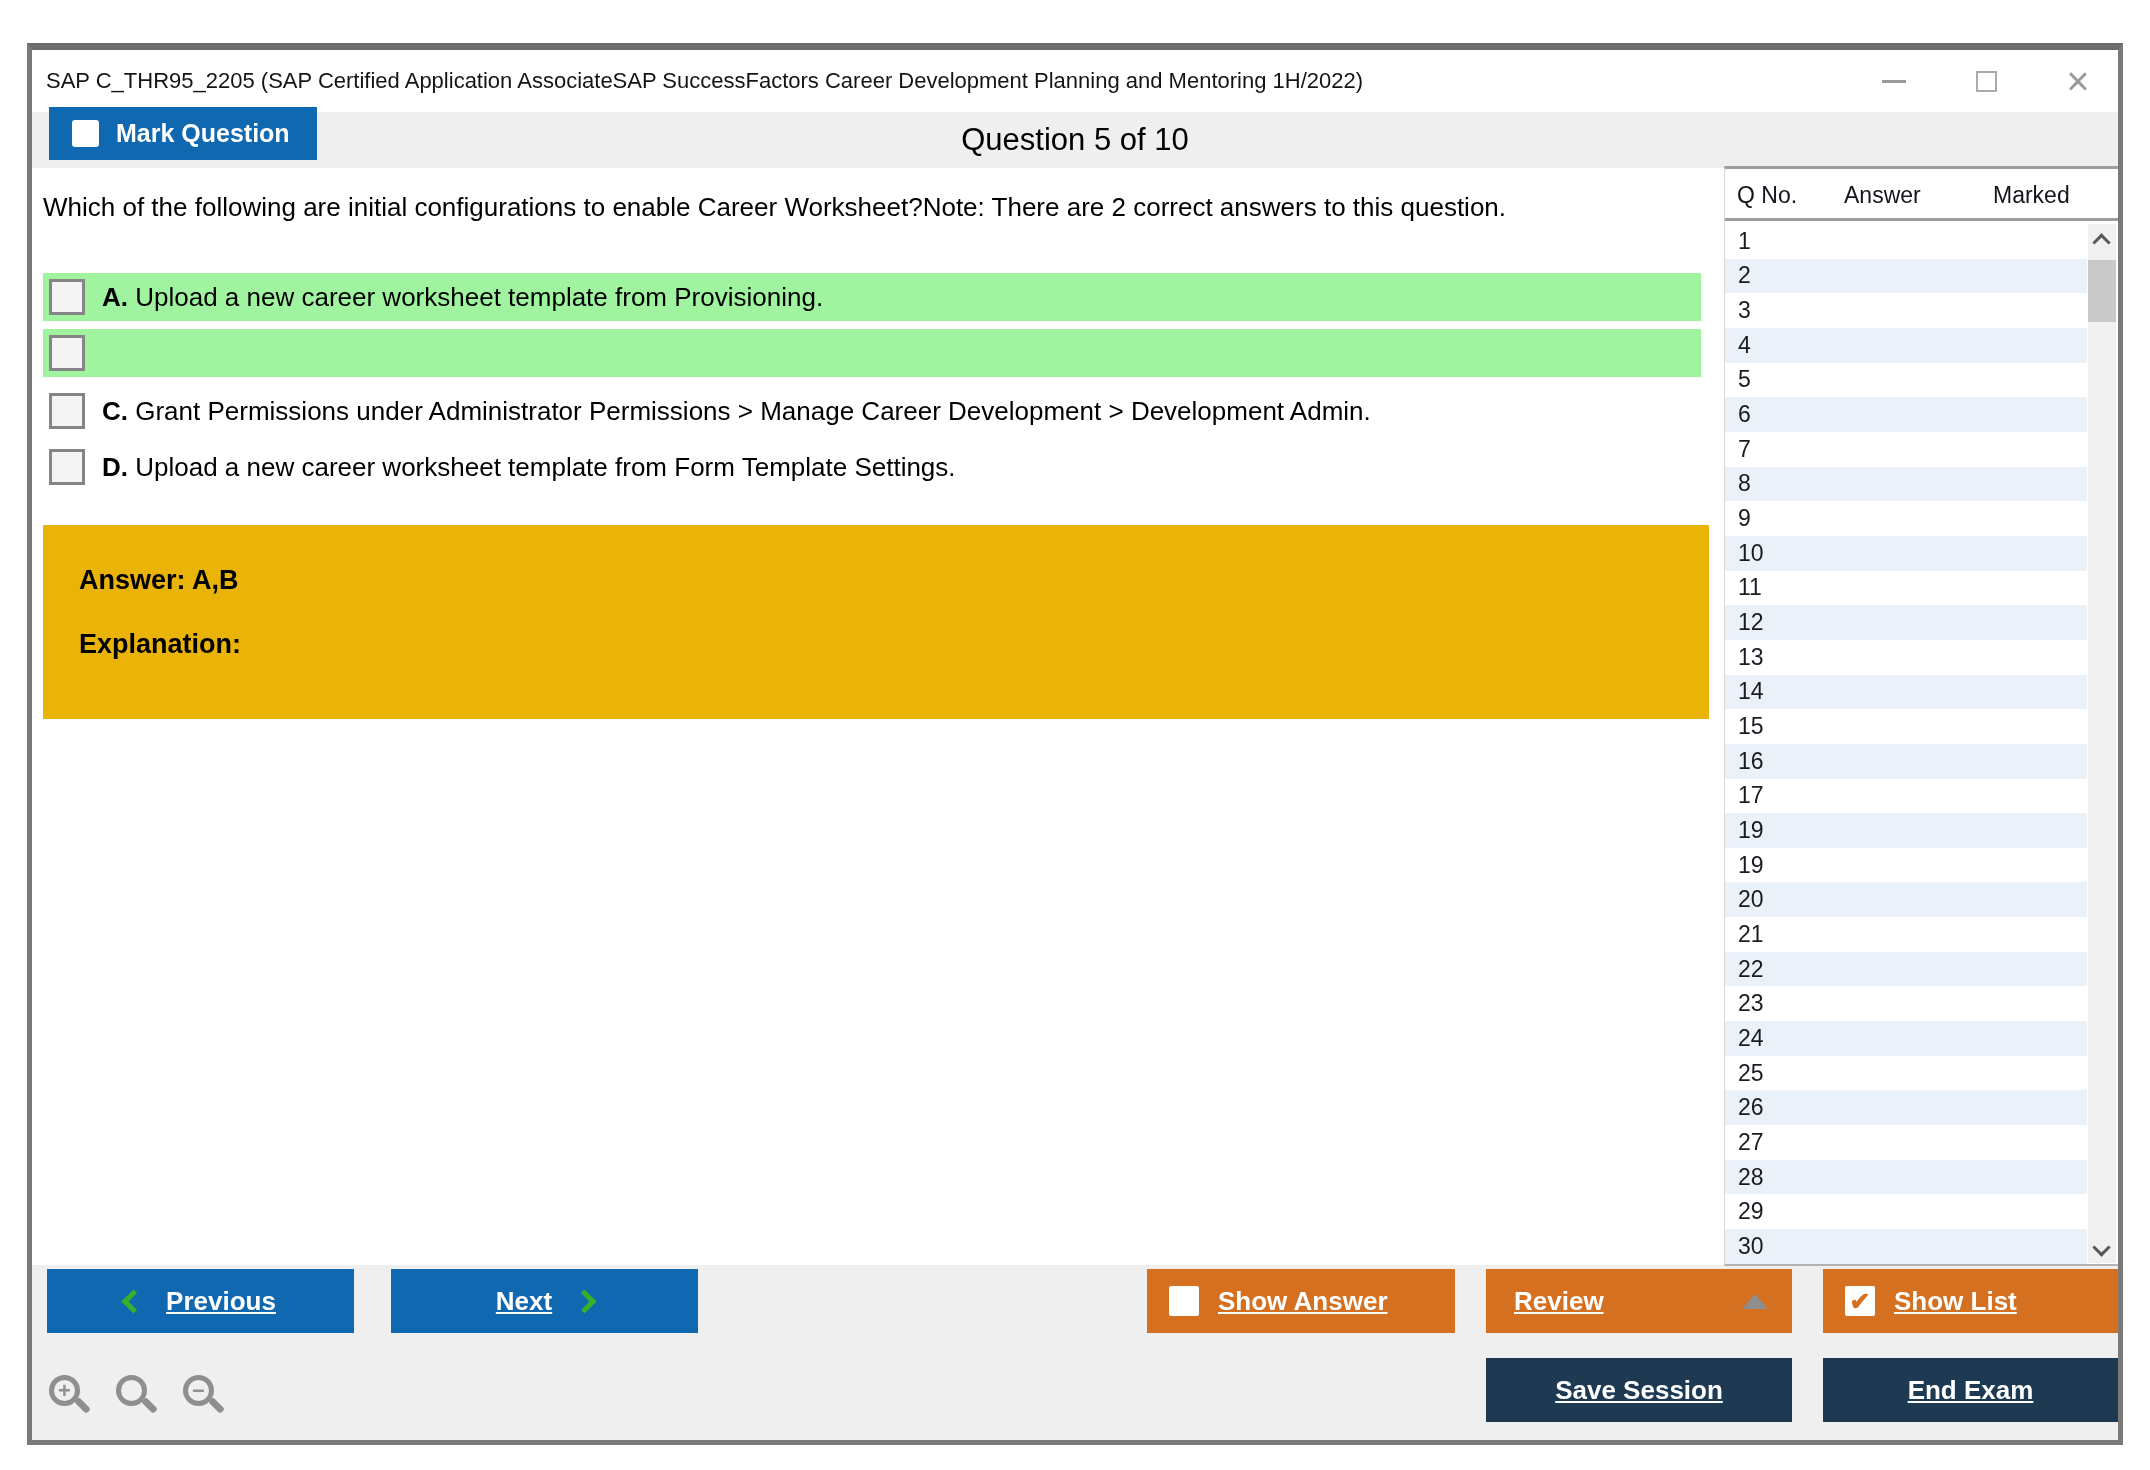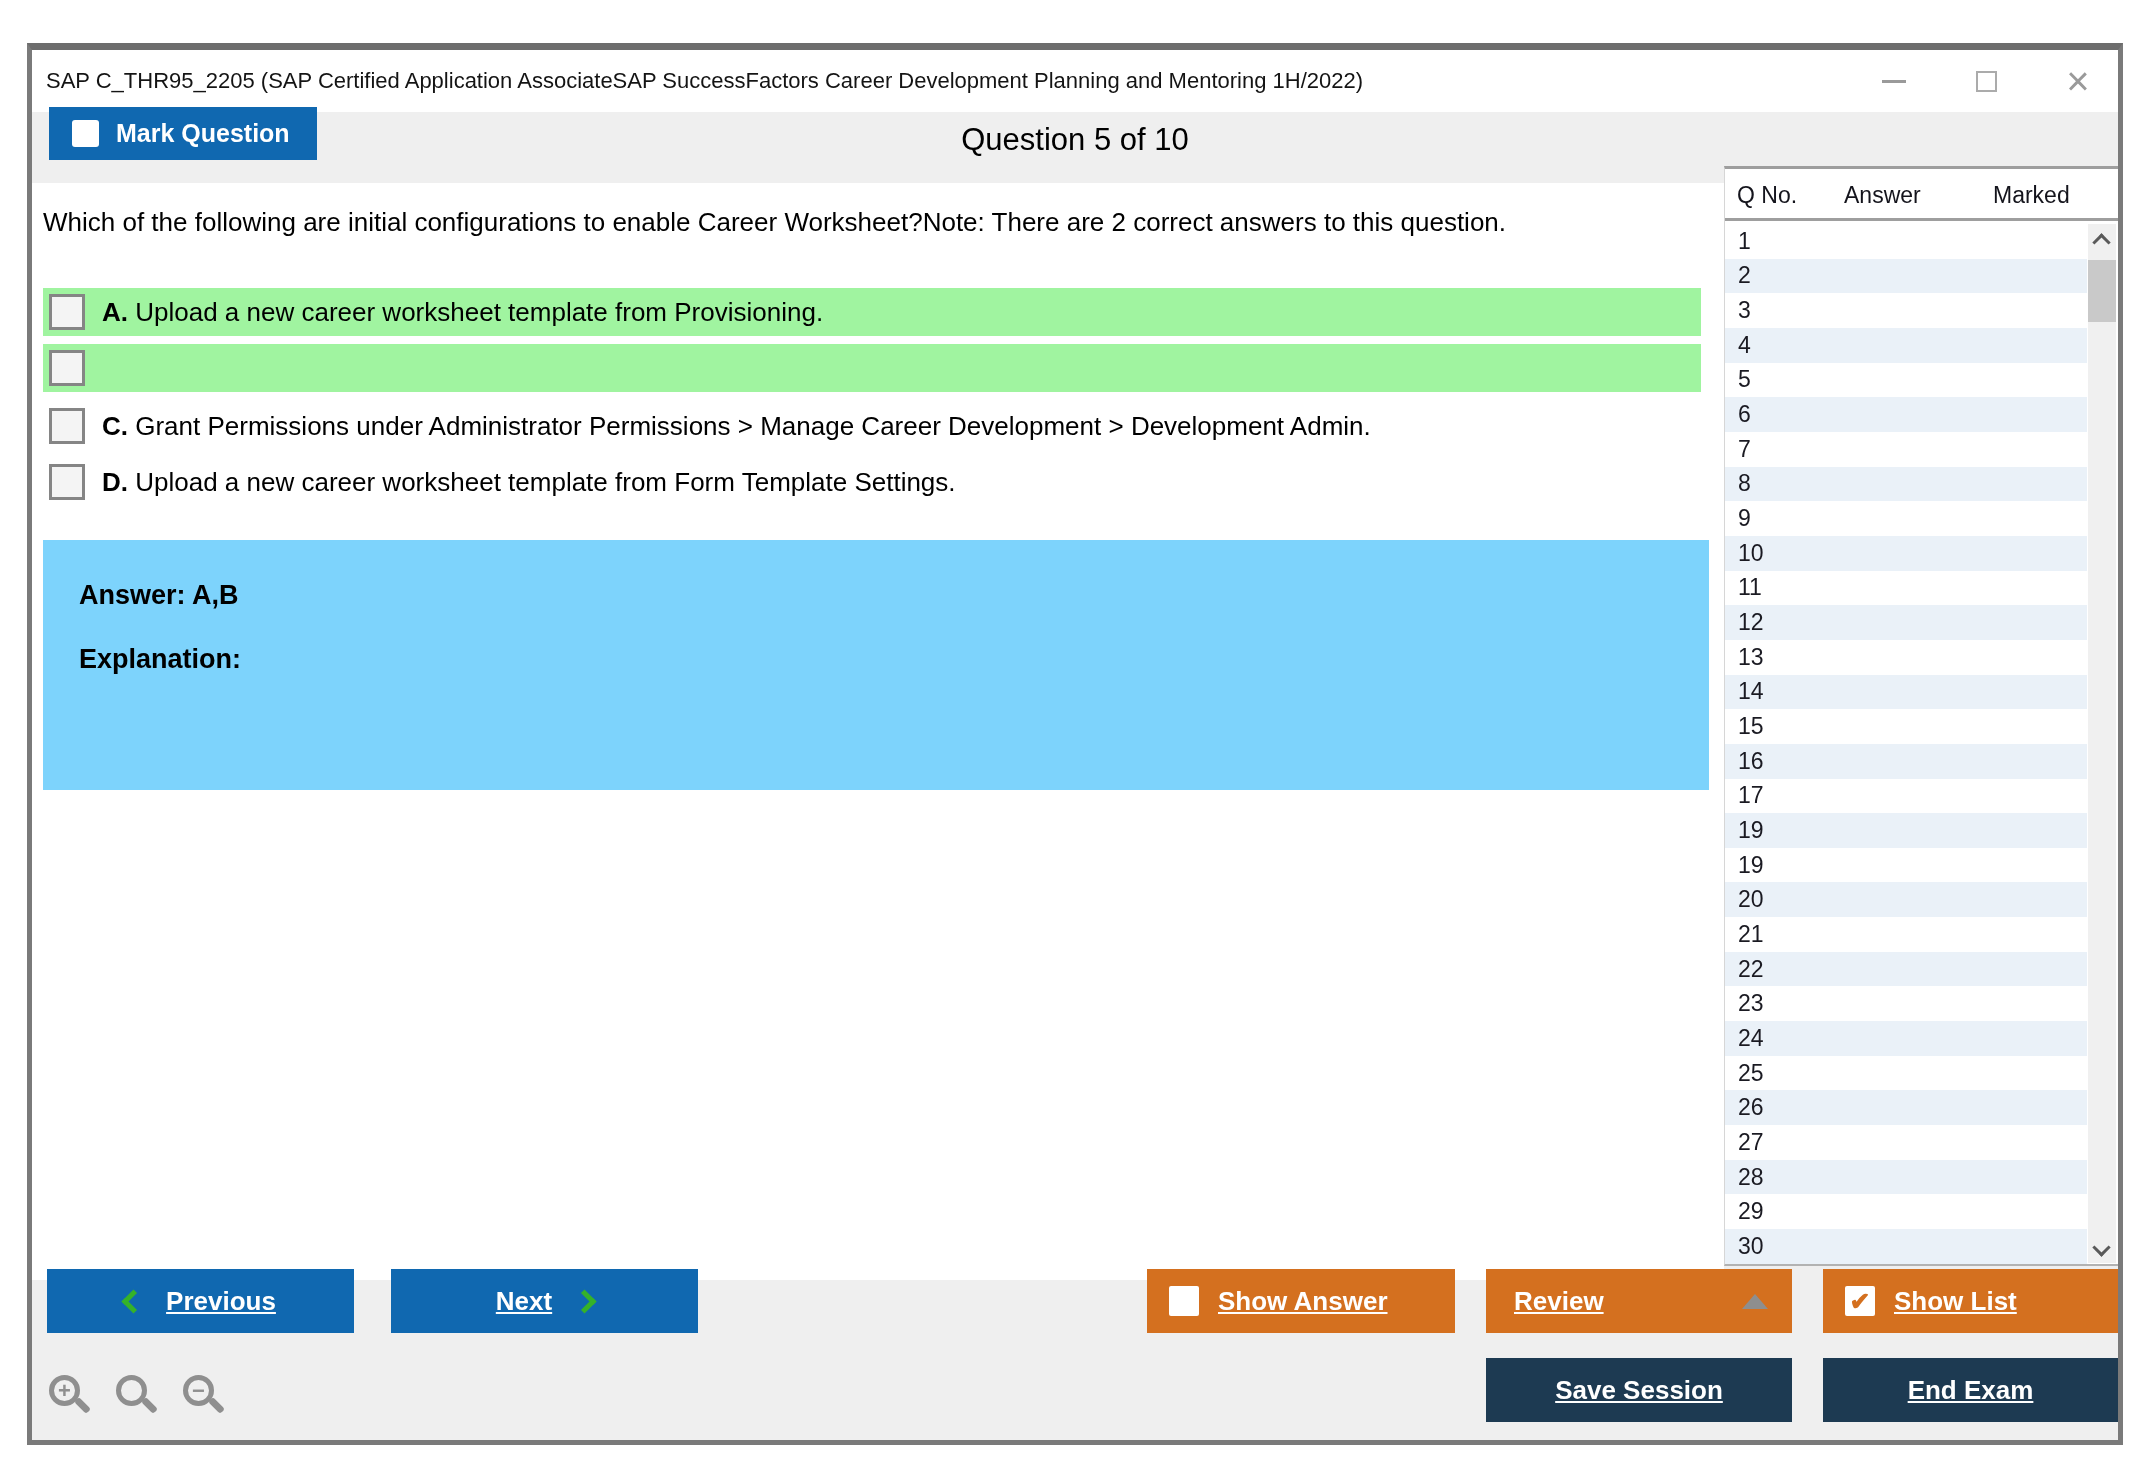--- a/index.html
+++ b/index.html
@@ -21,30 +21,30 @@
 
   
   .mark-btn{position:absolute;left:17px;top:57px;width:268px;height:53px;background:#1068b0;
             display:flex;align-items:center;gap:17px;padding-left:23px;color:#fff;
             font-weight:700;font-size:25px;}
   .mark-cb{width:27px;height:27px;background:#ffffff;border-radius:3px;flex:none;}
   .q-counter{position:absolute;left:0;right:0;top:62px;height:56px;text-align:center;
              font-size:31px;font-weight:400;color:#000;line-height:56px;}
 
   
-  .main-panel{position:absolute;left:0;top:133px;width:1692px;height:1097px;background:#ffffff;}
+  .main-panel{position:absolute;left:0;top:118px;width:1692px;height:1097px;background:#ffffff;}
   .question-text{position:absolute;left:11px;top:24px;font-size:26px;color:#000;white-space:nowrap;}
 
   .option{position:absolute;left:11px;width:1658px;height:48px;display:flex;align-items:center;
           gap:17px;padding-left:6px;font-size:26px;color:#000;}
   .option.hl{background:#a0f4a0;}
   .opt-cb{width:36px;height:36px;background:#f4f4f4;border:3px solid #858585;flex:none;}
   .opt-label b{font-weight:700;}
 
-  .answer-box{position:absolute;left:11px;top:357px;width:1666px;height:250px;background:#7dd3fc;}
+  .answer-box{position:absolute;left:11px;top:357px;width:1666px;height:194px;background:#eab308;}
   .answer-line{position:absolute;left:36px;top:40px;font-size:27px;font-weight:700;color:#000;}
   .expl-line{position:absolute;left:36px;top:104px;font-size:27px;font-weight:700;color:#000;}
 
   
   .sidebar{position:absolute;left:1692px;top:116px;width:394px;height:1100px;background:#ffffff;
            border-top:3px solid #9e9e9e;border-bottom:2px solid #b2b2b2;border-left:1px solid #d6d6d6;}
   .sb-header{position:absolute;left:0;top:0;right:0;height:52px;background:#ffffff;
              border-bottom:3px solid #9e9e9e;font-size:23px;color:#14141c;}
   .sb-h-qno{position:absolute;left:12px;top:13px;}
   .sb-h-answer{position:absolute;left:119px;top:13px;}

